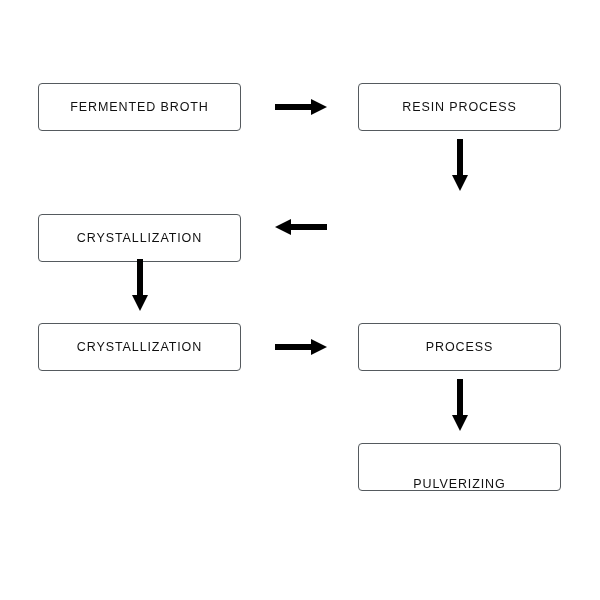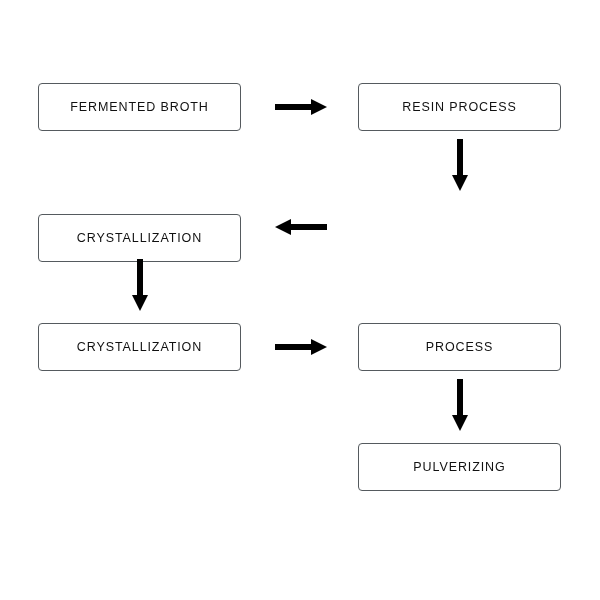--- a/index.html
+++ b/index.html
@@ -41,21 +41,21 @@
     line-height: 1;
     white-space: nowrap;
   }
   
   .col-left  { left: 38px; }
   .col-right { left: 358px; }
   
   .row-1 { top: 83px; }
   .row-2 { top: 214px; }
   .row-3 { top: 323px; }
-  .row-4 { top: 443px; }
+  .row-4 { top: 443px; align-items: flex-end; }
 
   
   .arrow {
     position: absolute;
   }
   .arrow svg { display: block; }
 
   
   .arrow-h { width: 52px; height: 20px; }
   .arrow-h-1 { left: 275px; top: 97px; }

